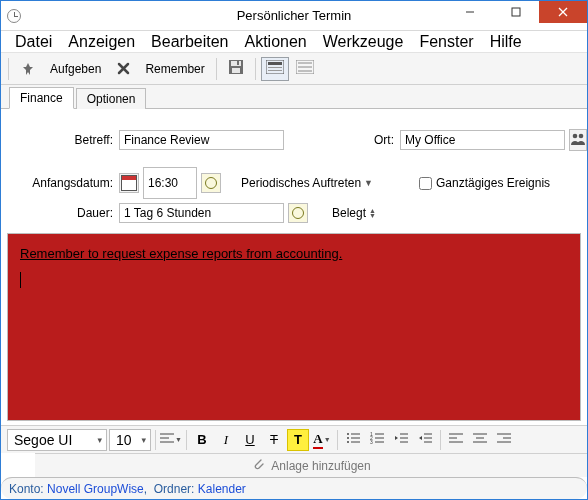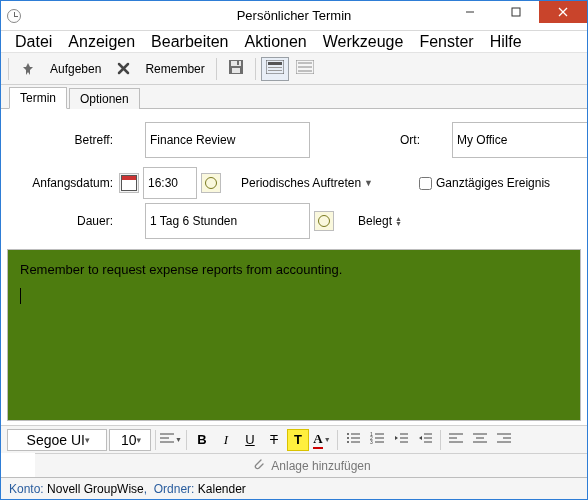--- a/index.html
+++ b/index.html
@@ -119,27 +119,26 @@
   .form {
     padding:8px 6px 6px 6px;
     background:#fff;
     display:flex;
     flex-direction:column;
     gap:4px;
   }
   .row { display:flex; align-items:center; gap:4px; }
   .lbl { width:108px; text-align:right; font-size:12px; padding-right:2px;}
   .textin {
-    height:36px;
+    height:20px;
     border:1px solid #bdbdbd;
     padding:1px 4px;
     font-family:inherit;
     font-size:12px;
     flex:1;
-    margin-left:26px;
   }
   .btn-sq {
     width:26px;height:22px;
     border:1px solid #bdbdbd;
     background:#f3f3f3;
     display:flex;align-items:center;justify-content:center;
   }
   .collapse-btn {
     width:22px; height:46px;
     border:1px solid #bdbdbd;
@@ -161,26 +160,27 @@
   .linkish { font-size:12px; padding:0 4px; display:flex;align-items:center;gap:3px;}
   .tri { font-size:9px; color:#555; }
   .chk { display:flex;align-items:center;gap:4px;font-size:12px;margin-left:28px;}
   .chk input { margin:0; width:13px;height:13px;}
 
   
   .bodyarea {
     flex:1;
     margin:4px 6px 4px 6px;
     border:1px solid #bdbdbd;
-    background:#4d7c0f;
+    background:#b91c1c;
     padding:10px 12px;
     font-size:13px;
     line-height:1.5;
     position:relative;
     overflow:auto;
+    text-decoration:underline;
   }
   .cursor {
     display:inline-block;width:1px;height:16px;background:#000;vertical-align:text-bottom;margin-top:8px;animation:blink 1s steps(2,start) infinite;
   }
   @keyframes blink{50%{opacity:0;}}
 
   
   .fmtbar {
     height:28px;
     border-top:1px solid #d0d0d0;
@@ -188,21 +188,21 @@
     display:flex;
     align-items:center;
     padding:0 6px;
     gap:2px;
     font-size:12px;
   }
   .combo {
     height:22px;
     border:1px solid #bdbdbd;
     background:#fff;
-    display:flex;align-items:center;justify-content:center;
+    display:flex;align-items:center;justify-content:space-between;
     padding:0 4px 0 6px;
     font-size:13px;
   }
   .fontcombo { width:100px; font-size:14px; }
   .sizecombo { width:42px; font-size:14px; }
   .fbtn { width:22px;height:22px;display:flex;align-items:center;justify-content:center;font-size:13px;border:1px solid transparent;}
   .fbtn.hl { background:#ffef3e;border:1px solid #d9c200; font-weight:bold;}
   .fsep { width:1px;height:20px;background:#cfcfcf;margin:0 2px;}
 
   
@@ -214,24 +214,24 @@
     gap:6px;color:#777;font-size:12px;margin-left:34px;
   }
 
   
   .statusbar {
     height:22px;
     border-top:1px solid #bdbdbd;
     background:#f5f5f5;
     display:flex;align-items:center;
     padding:0 8px;
-    font-size:12px;color:#2a5d9e;
+    font-size:12px;color:#2a5d9e;border-radius:11px;
   }
   .statusbar .k { color:#2a5d9e; }
-  .statusbar .v { color:#000000; }
+  .statusbar .v { color:#1d4ed8; }
 </style>
 </head>
 <body>
 
 <div class="titlebar">
   <span class="clock-icon"></span>
   <span class="title">Persönlicher Termin</span>
   <div class="winbtns">
     <div class="winbtn">
       <svg width="10" height="10">
@@ -309,21 +309,21 @@
           <rect x="0" y="0" width="18" height="14" fill="none" stroke="#888"></rect>
           <line x1="2" y1="3" x2="16" y2="3" stroke="#888"></line>
           <line x1="2" y1="7" x2="16" y2="7" stroke="#888"></line>
           <line x1="2" y1="11" x2="16" y2="11" stroke="#888"></line>
         </svg>
     </span>
   </div>
 </div>
 
 <div class="tabbar">
-  <div class="tab active">Termin</div>
+  <div class="tab active">Finance</div>
   <div class="tab">Optionen</div>
 </div>
 
 <div class="form">
   <div class="row">
     <div style="flex:1;display:flex;flex-direction:row;gap:4px;">
       <div class="row">
         <span class="lbl">Betreff:</span>
         <input class="textin" value="Finance Review" style="">
       </div>

